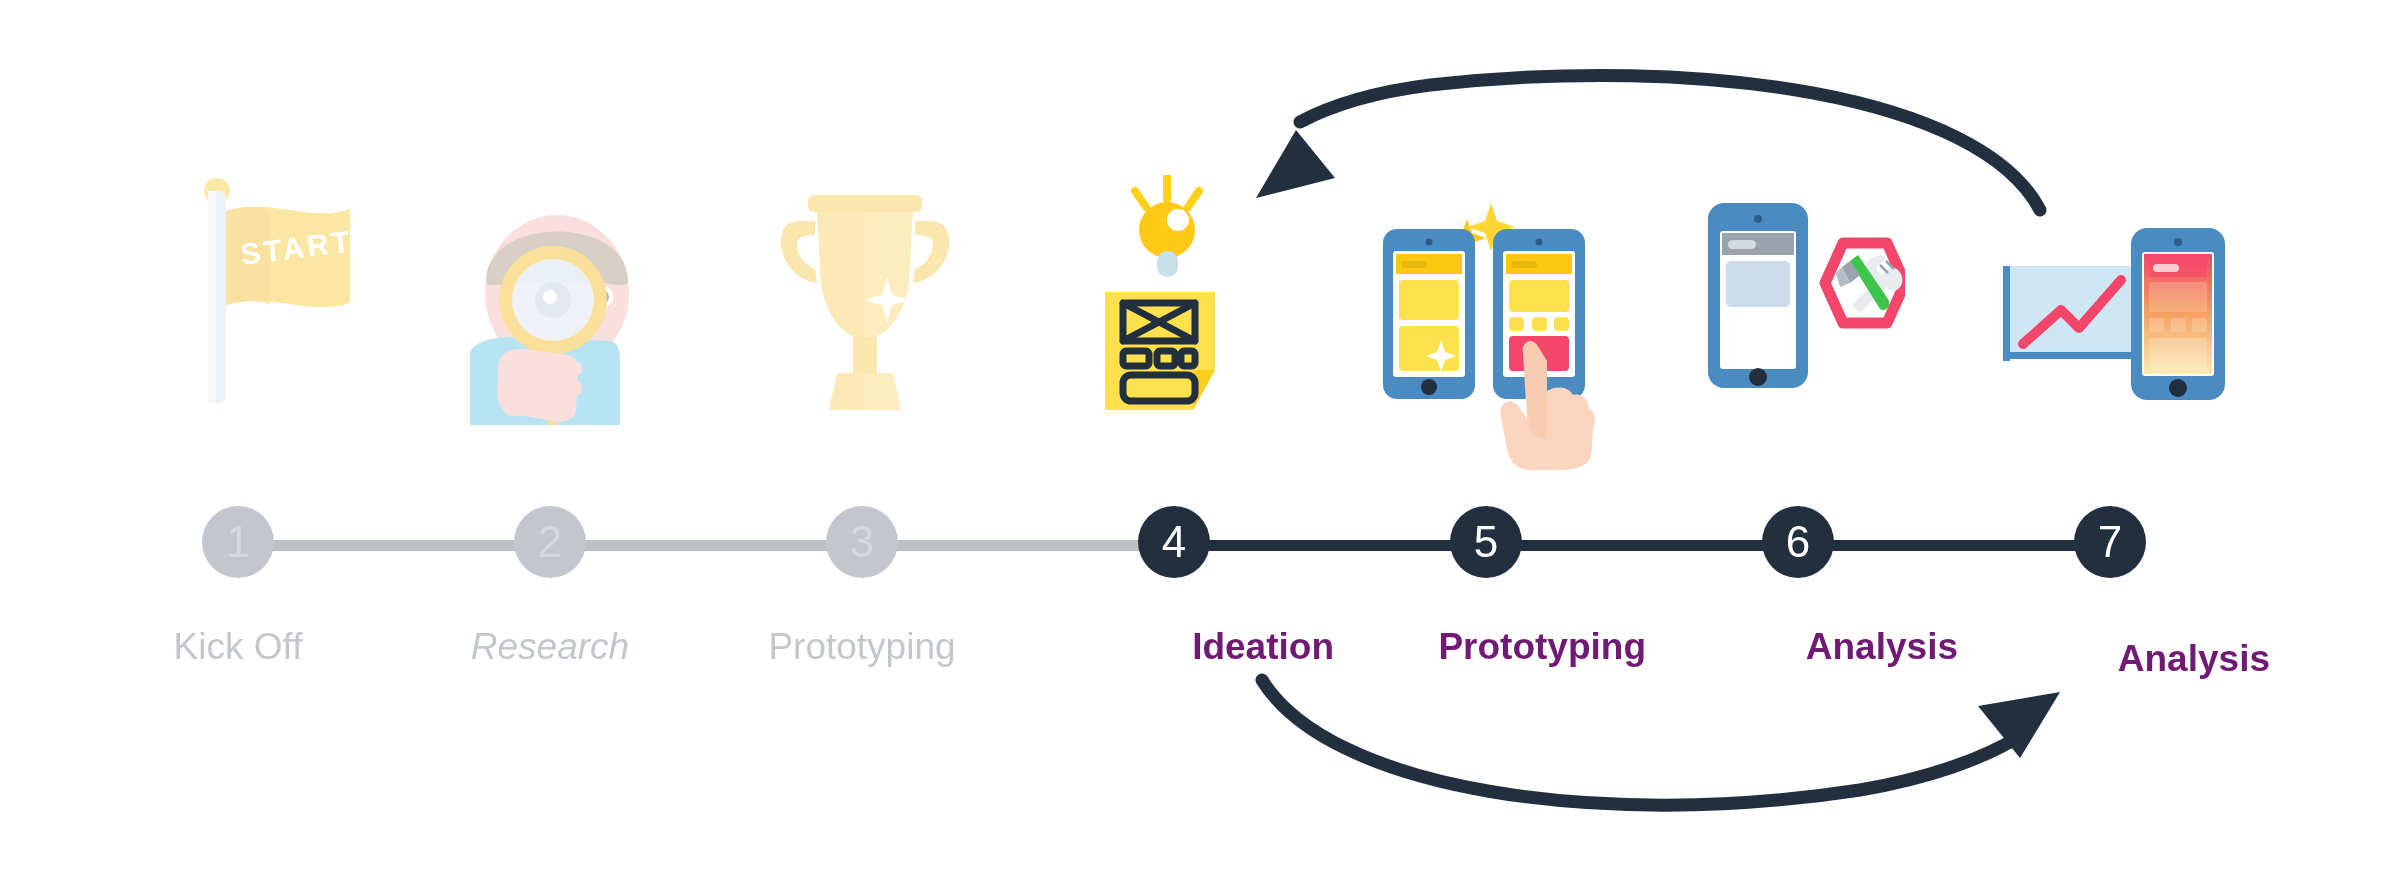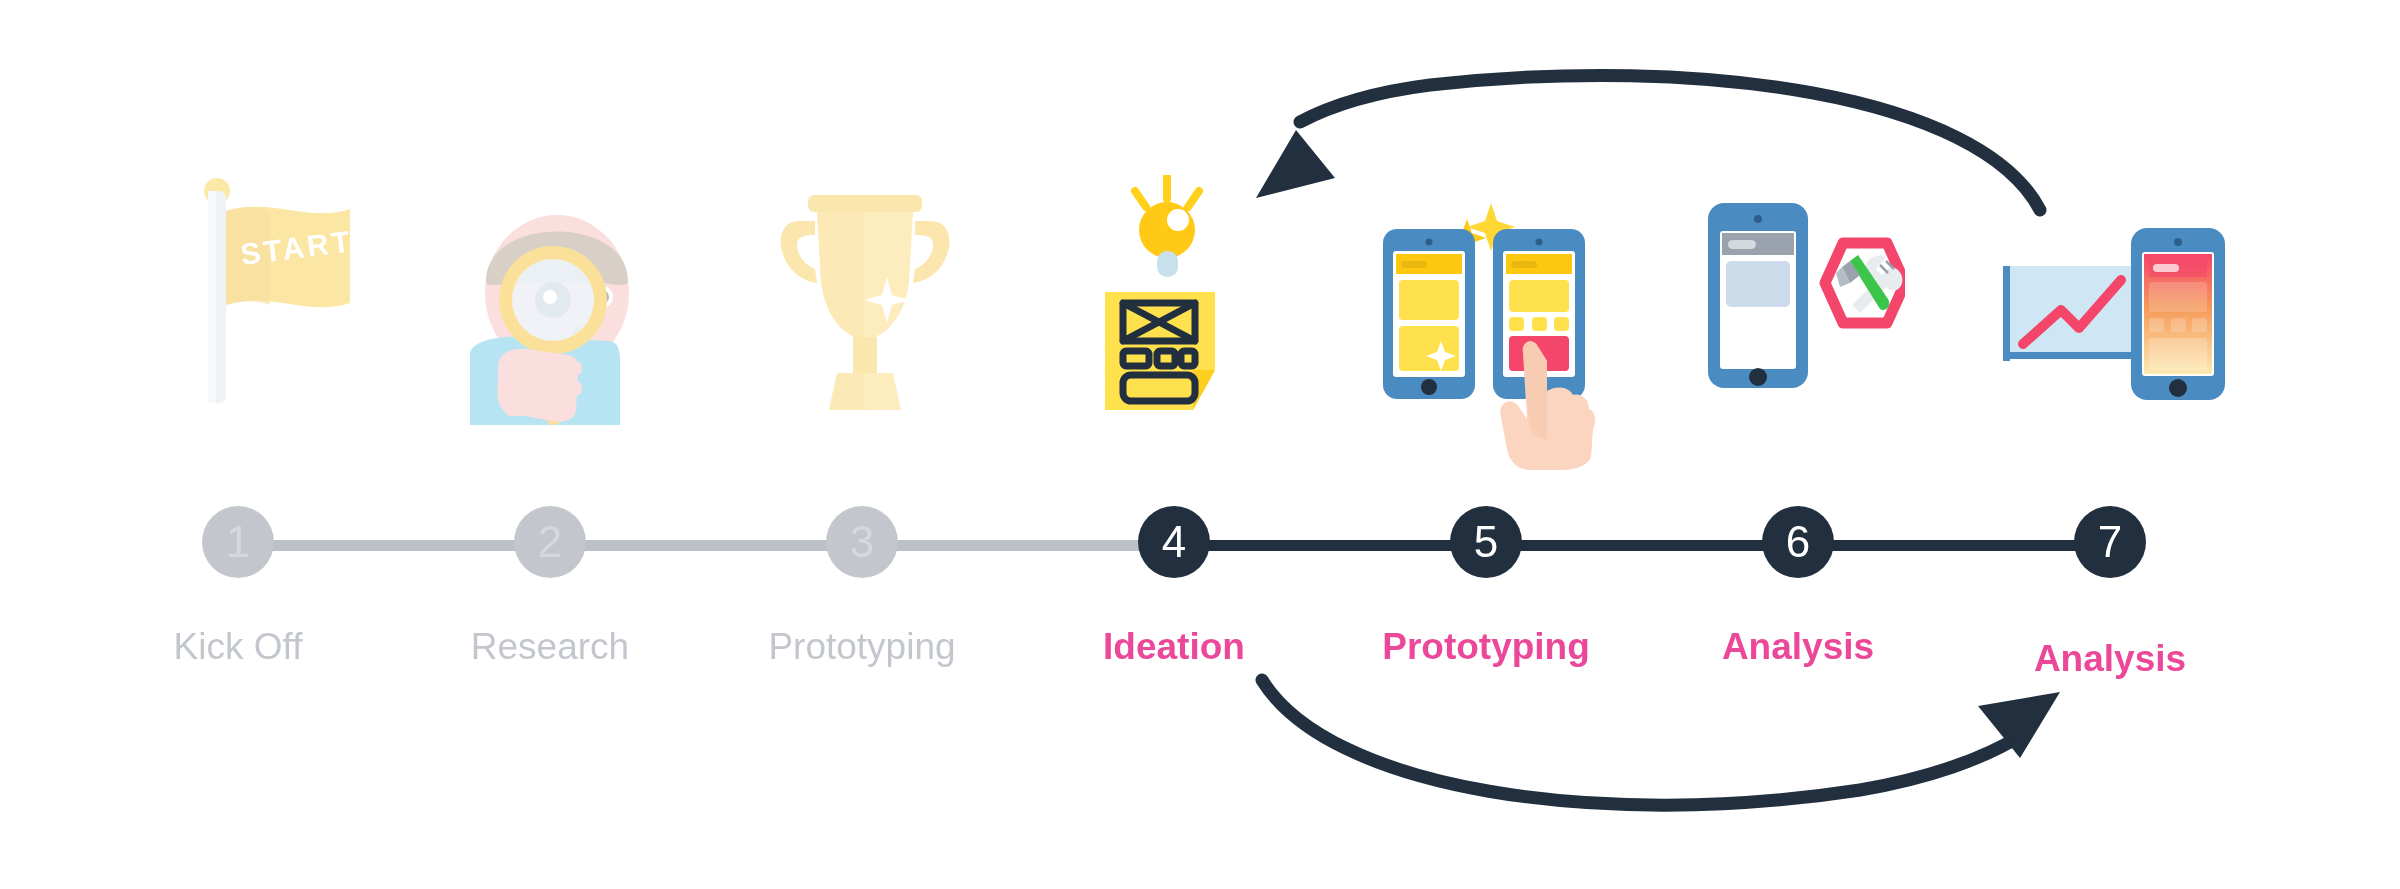--- a/index.html
+++ b/index.html
@@ -77,22 +77,23 @@
     text-align: center;
     font-size: 37px;
     line-height: 1;
     white-space: nowrap;
   }
   .steplabel.inactive {
     color: #c3c7cd;
     font-weight: 400;
   }
   .steplabel.active {
-    color: #ec4899;
+    color: #701a75;
     font-weight: 700;
+    text-align: right;
   }
 
   .illo {
     position: absolute;
   }
 </style>
 </head>
 <body>
 
 <div id="stage">
@@ -278,21 +279,21 @@
     <div class="node inactive" style="left:202px; top:506px; width:72px; height:72px;">
       <span class="num">1</span>
     </div>
     <div class="steplabel inactive" style="left:78px; top:628px; width:320px;">
       <span>Kick Off</span>
     </div>
 
     <div class="node inactive" style="left:514px; top:506px; width:72px; height:72px;">
       <span class="num">2</span>
     </div>
-    <div class="steplabel inactive" style="left:390px; top:628px; width:320px;">
+    <div class="steplabel inactive" style="left:390px; top:628px; width:320px;font-style:italic;">
       <span>Research</span>
     </div>
 
     <div class="node inactive" style="left:826px; top:506px; width:72px; height:72px;">
       <span class="num">3</span>
     </div>
     <div class="steplabel inactive" style="left:702px; top:628px; width:320px;">
       <span>Prototyping</span>
     </div>
 

